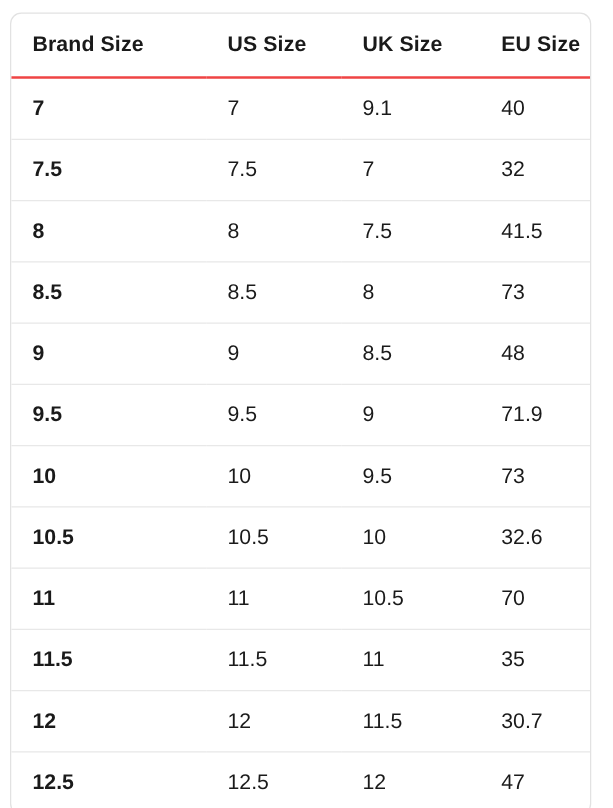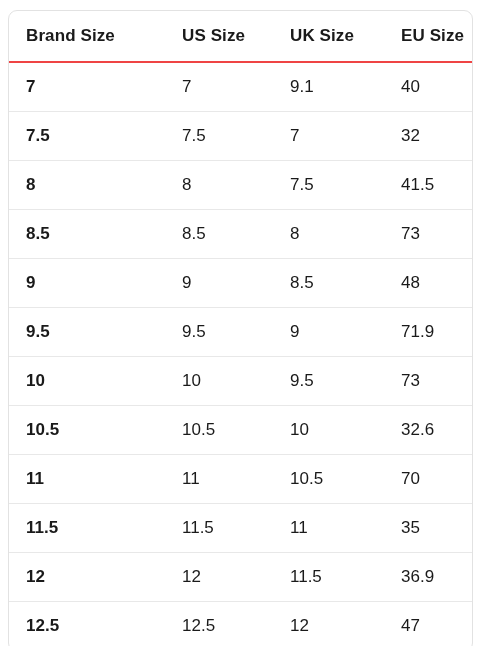--- a/index.html
+++ b/index.html
@@ -145,21 +145,21 @@
       <tr>
         <td class="col-brand">11.5</td>
         <td>11.5</td>
         <td>11</td>
         <td>35</td>
       </tr>
       <tr>
         <td class="col-brand">12</td>
         <td>12</td>
         <td>11.5</td>
-        <td>36.9</td>
+        <td>30.7</td>
       </tr>
       <tr>
         <td class="col-brand">12.5</td>
         <td>12.5</td>
         <td>12</td>
         <td>47</td>
       </tr>
     </tbody>
   </table>
 </div>

